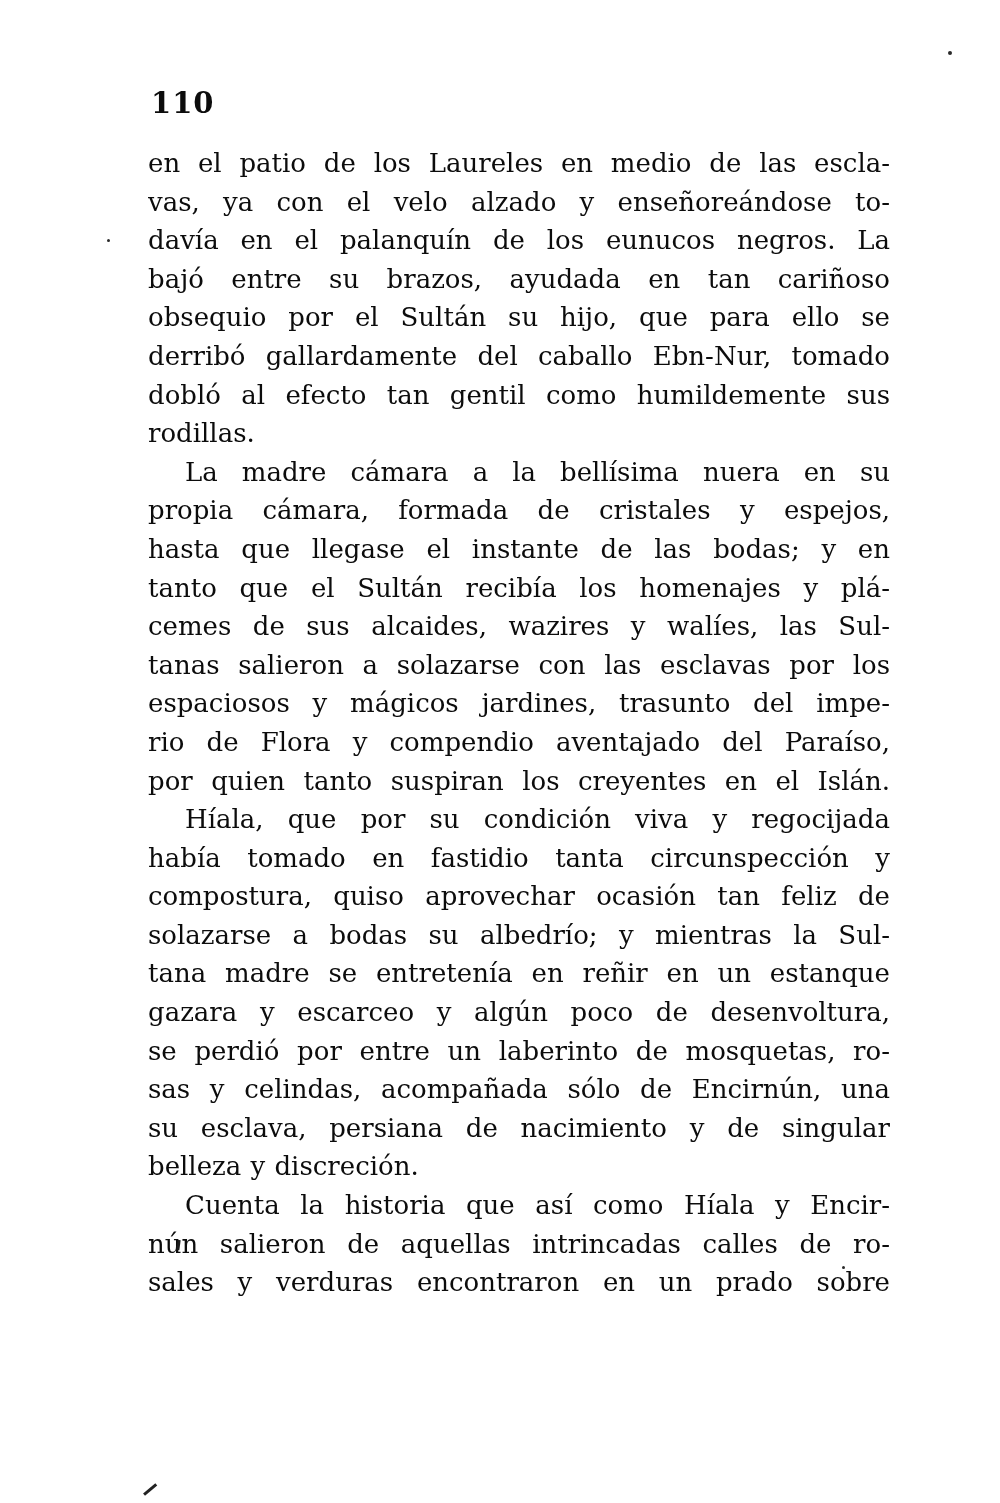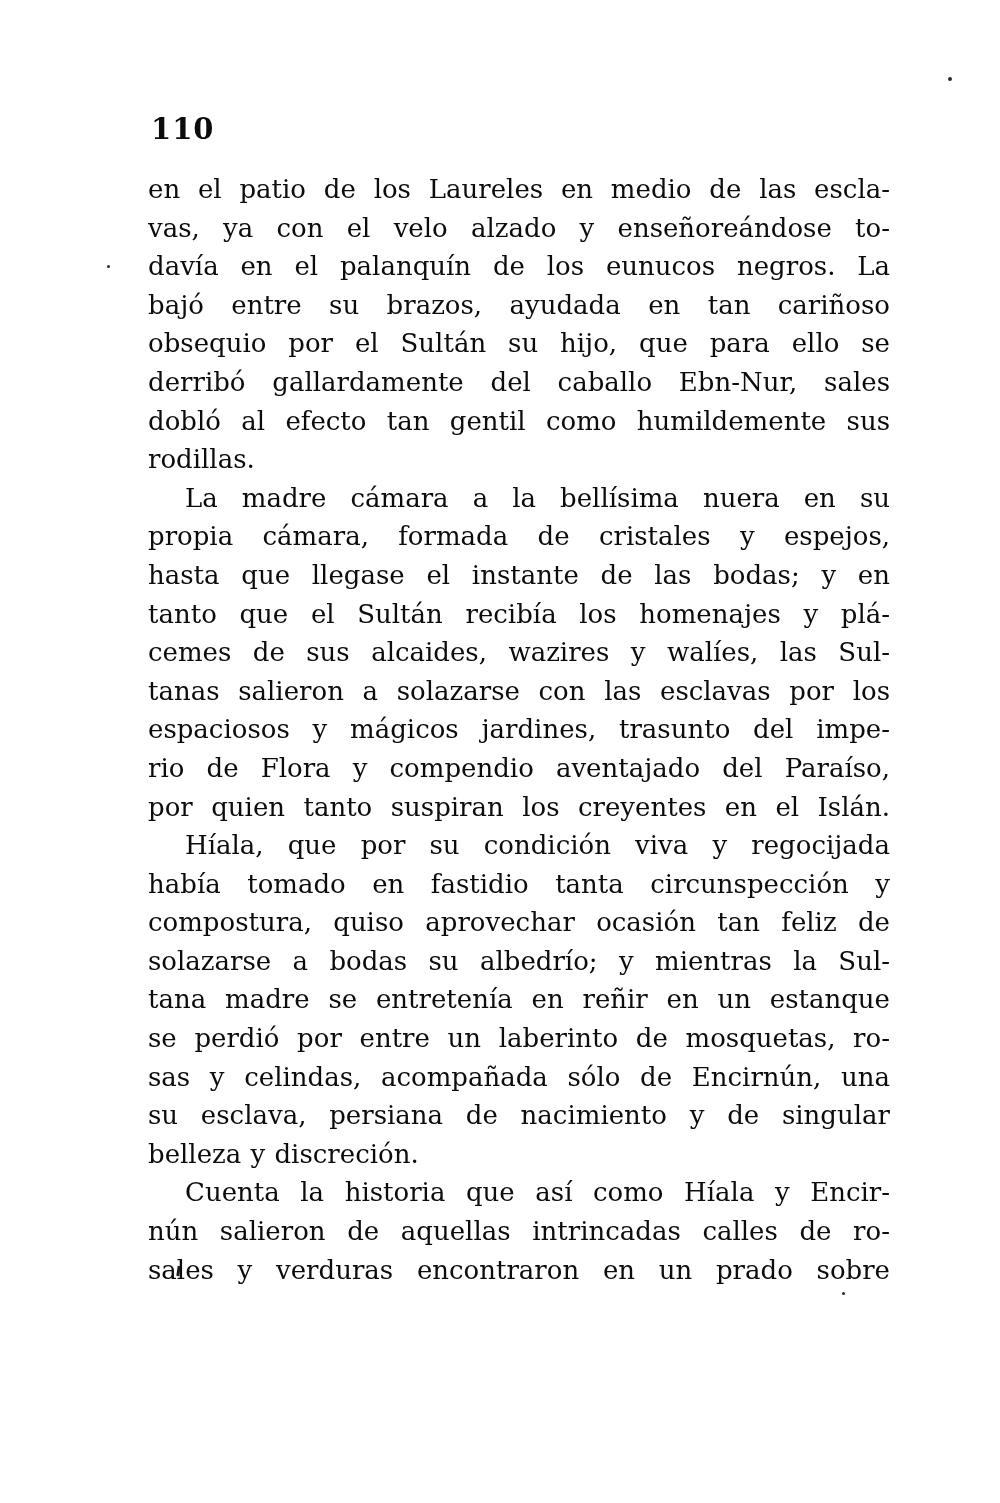--- a/index.html
+++ b/index.html
@@ -12,21 +12,20 @@
     background: #ffffff;
     position: relative;
     overflow: hidden;
     font-family: "DejaVu Serif", "Liberation Serif", serif;
     color: #0c0c0c;
   }
   .scan-page {
     position: absolute;
     inset: 0;
     background: #ffffff;
-    margin-top: 26px;
   }
   .folio {
     position: absolute;
     left: 151px;
     top: 86px;
     font-size: 29px;
     font-weight: bold;
     letter-spacing: 1px;
     color: #0c0c0c;
   }
@@ -87,37 +86,38 @@
 <div class="scan-page">
 
   <div class="folio">110</div>
 
   <div class="text-block">
       <div class="line">en el patio de los Laureles en medio de las escla-</div>
       <div class="line">vas, ya con el velo alzado y enseñoreándose to-</div>
       <div class="line">davía en el palanquín de los eunucos negros. La</div>
       <div class="line">bajó entre su brazos, ayudada en tan cariñoso</div>
       <div class="line">obsequio por el Sultán su hijo, que para ello se</div>
-      <div class="line">derribó gallardamente del caballo Ebn-Nur, sales</div>
+      <div class="line">derribó gallardamente del caballo Ebn-Nur, tomado</div>
       <div class="line">dobló al efecto tan gentil como humildemente sus</div>
       <div class="line noflush">rodillas.</div>
       <div class="line indent">La madre cámara a la bellísima nuera en su</div>
       <div class="line">propia cámara, formada de cristales y espejos,</div>
       <div class="line">hasta que llegase el instante de las bodas; y en</div>
       <div class="line">tanto que el Sultán recibía los homenajes y plá-</div>
       <div class="line">cemes de sus alcaides, wazires y walíes, las Sul-</div>
       <div class="line">tanas salieron a solazarse con las esclavas por los</div>
       <div class="line">espaciosos y mágicos jardines, trasunto del impe-</div>
       <div class="line">rio de Flora y compendio aventajado del Paraíso,</div>
       <div class="line">por quien tanto suspiran los creyentes en el Islán.</div>
       <div class="line indent">Híala, que por su condición viva y regocijada</div>
       <div class="line">había tomado en fastidio tanta circunspección y</div>
       <div class="line">compostura, quiso aprovechar ocasión tan feliz de</div>
       <div class="line">solazarse a bodas su albedrío; y mientras la Sul-</div>
       <div class="line">tana madre se entretenía en reñir en un estanque</div>
+      <div class="line">gazara y escarceo y algún poco de desenvoltura,</div>
       <div class="line">se perdió por entre un laberinto de mosquetas, ro-</div>
       <div class="line">sas y celindas, acompañada sólo de Encirnún, una</div>
       <div class="line">su esclava, persiana de nacimiento y de singular</div>
       <div class="line noflush">belleza y discreción.</div>
       <div class="line indent">Cuenta la historia que así como Híala y Encir-</div>
       <div class="line">nún salieron de aquellas intrincadas calles de ro-</div>
       <div class="line">sales y verduras encontraron en un prado sobre</div>
     </div>
 
   <div class="speck s1"></div>

